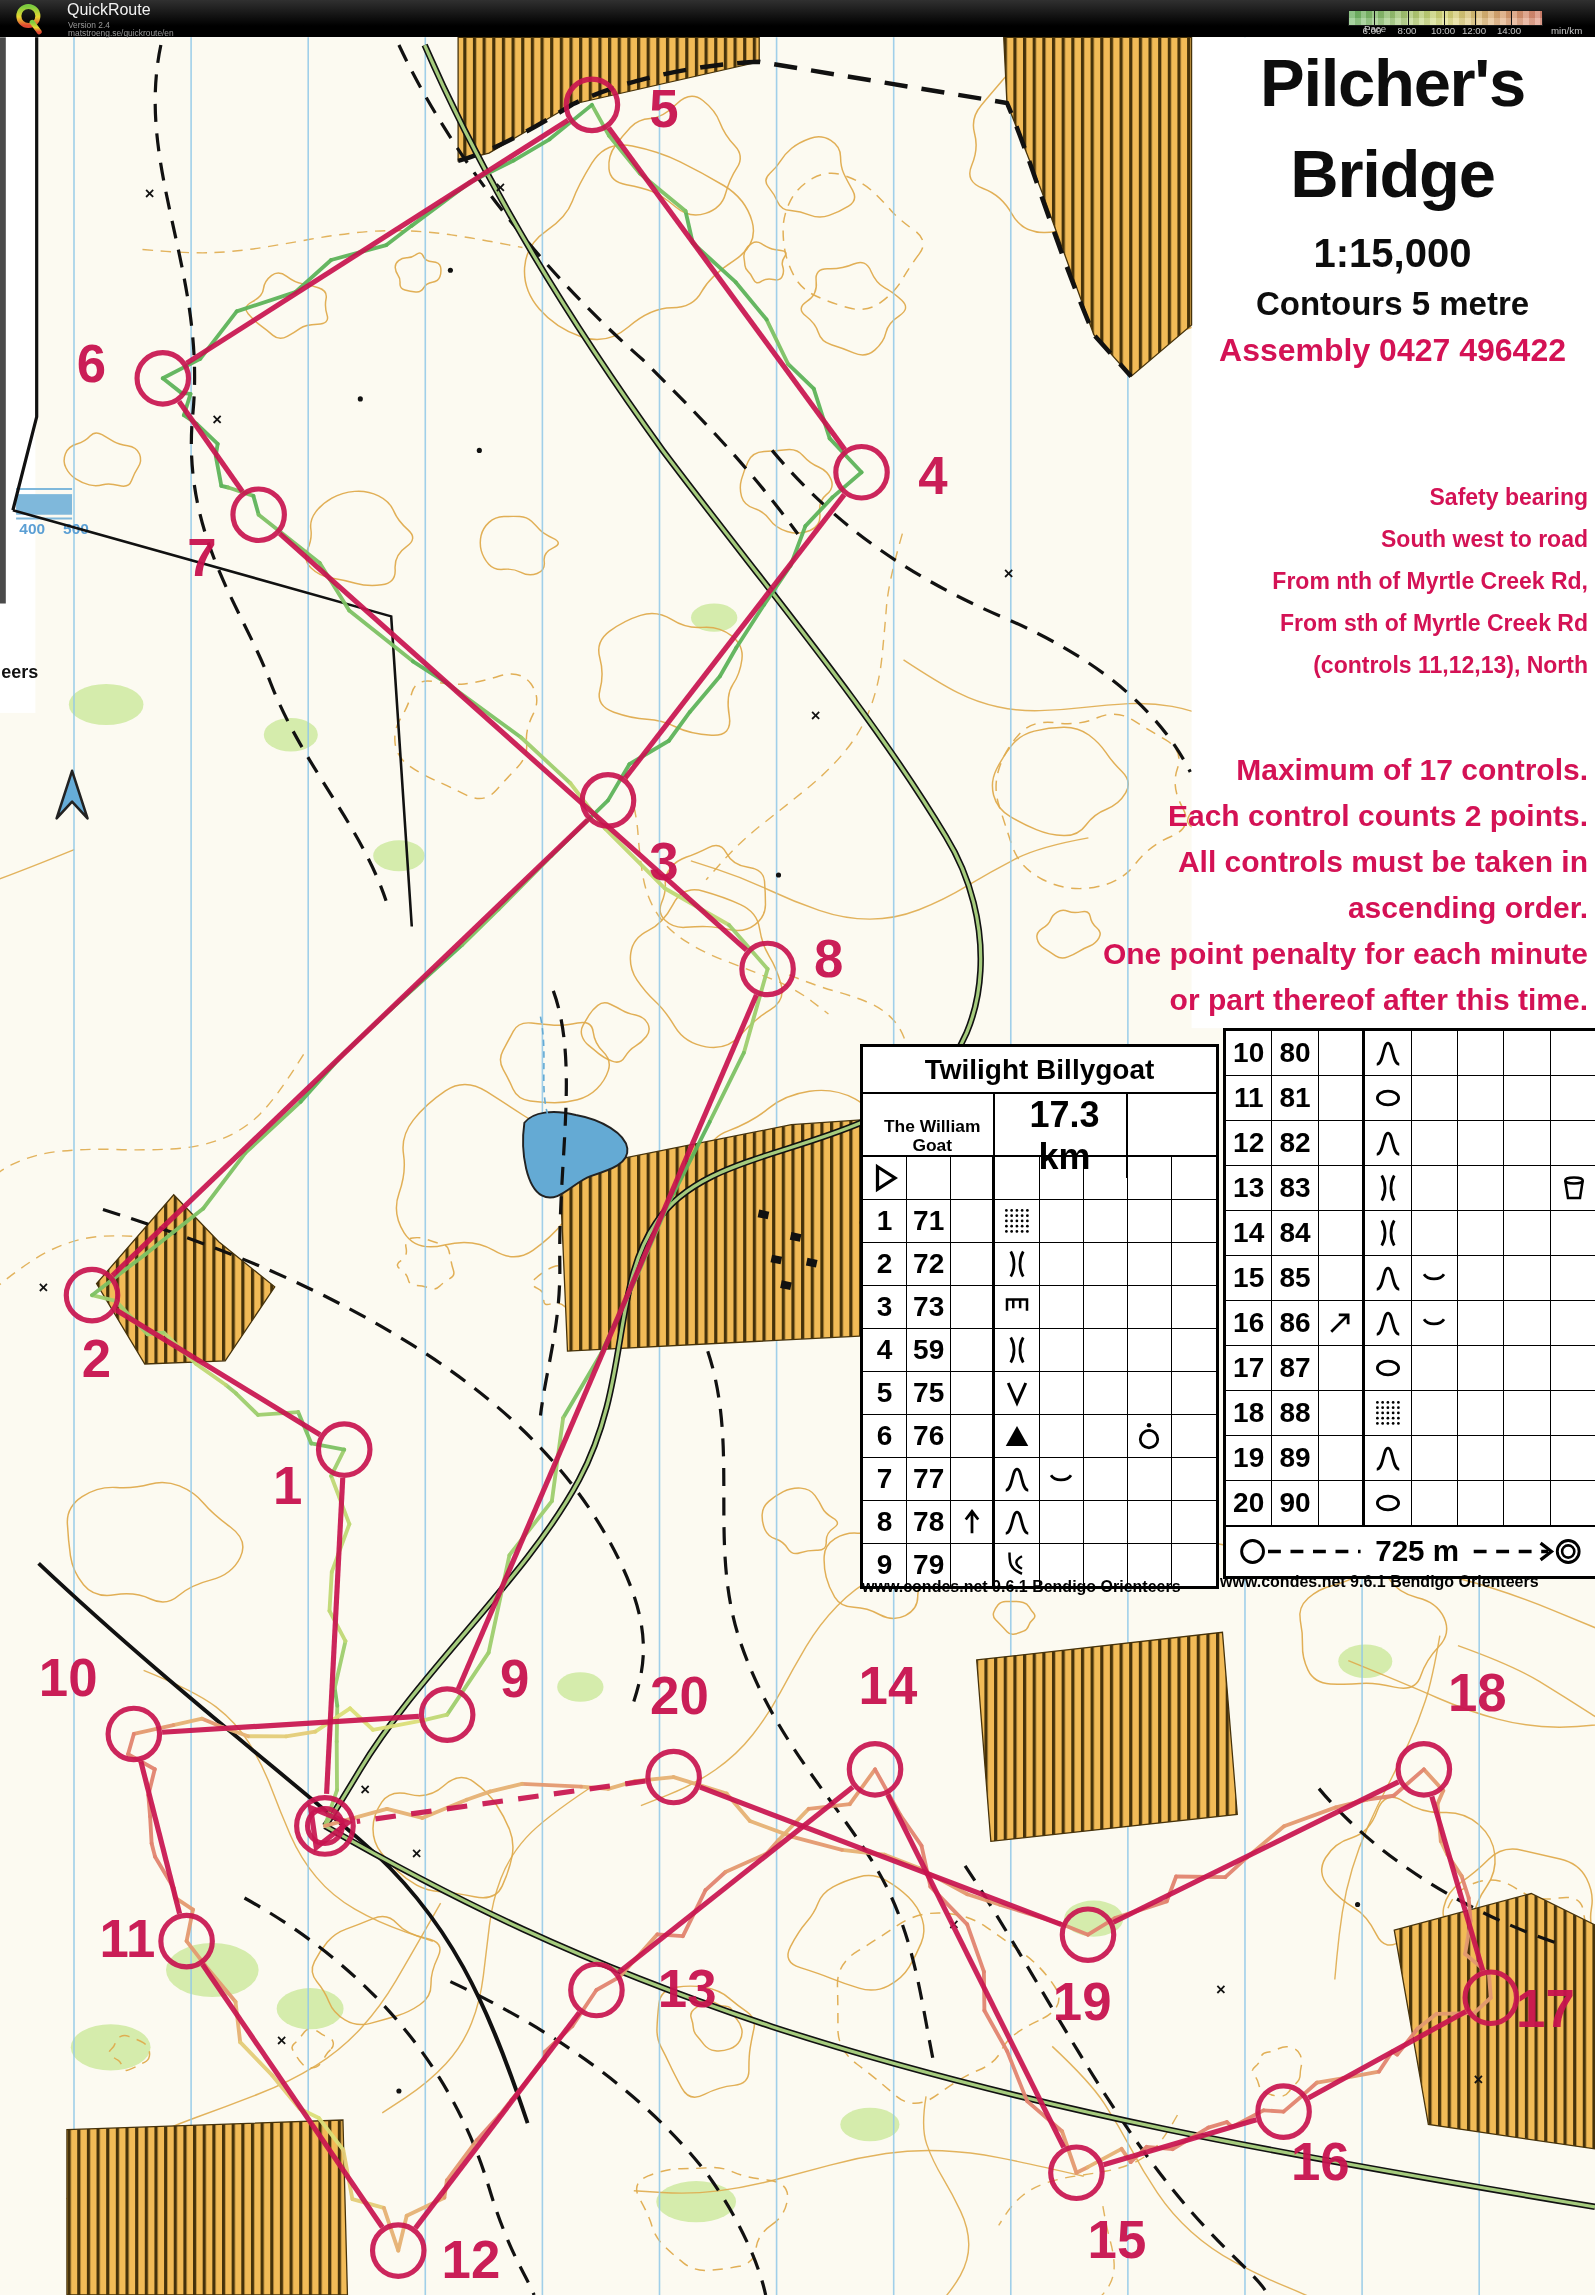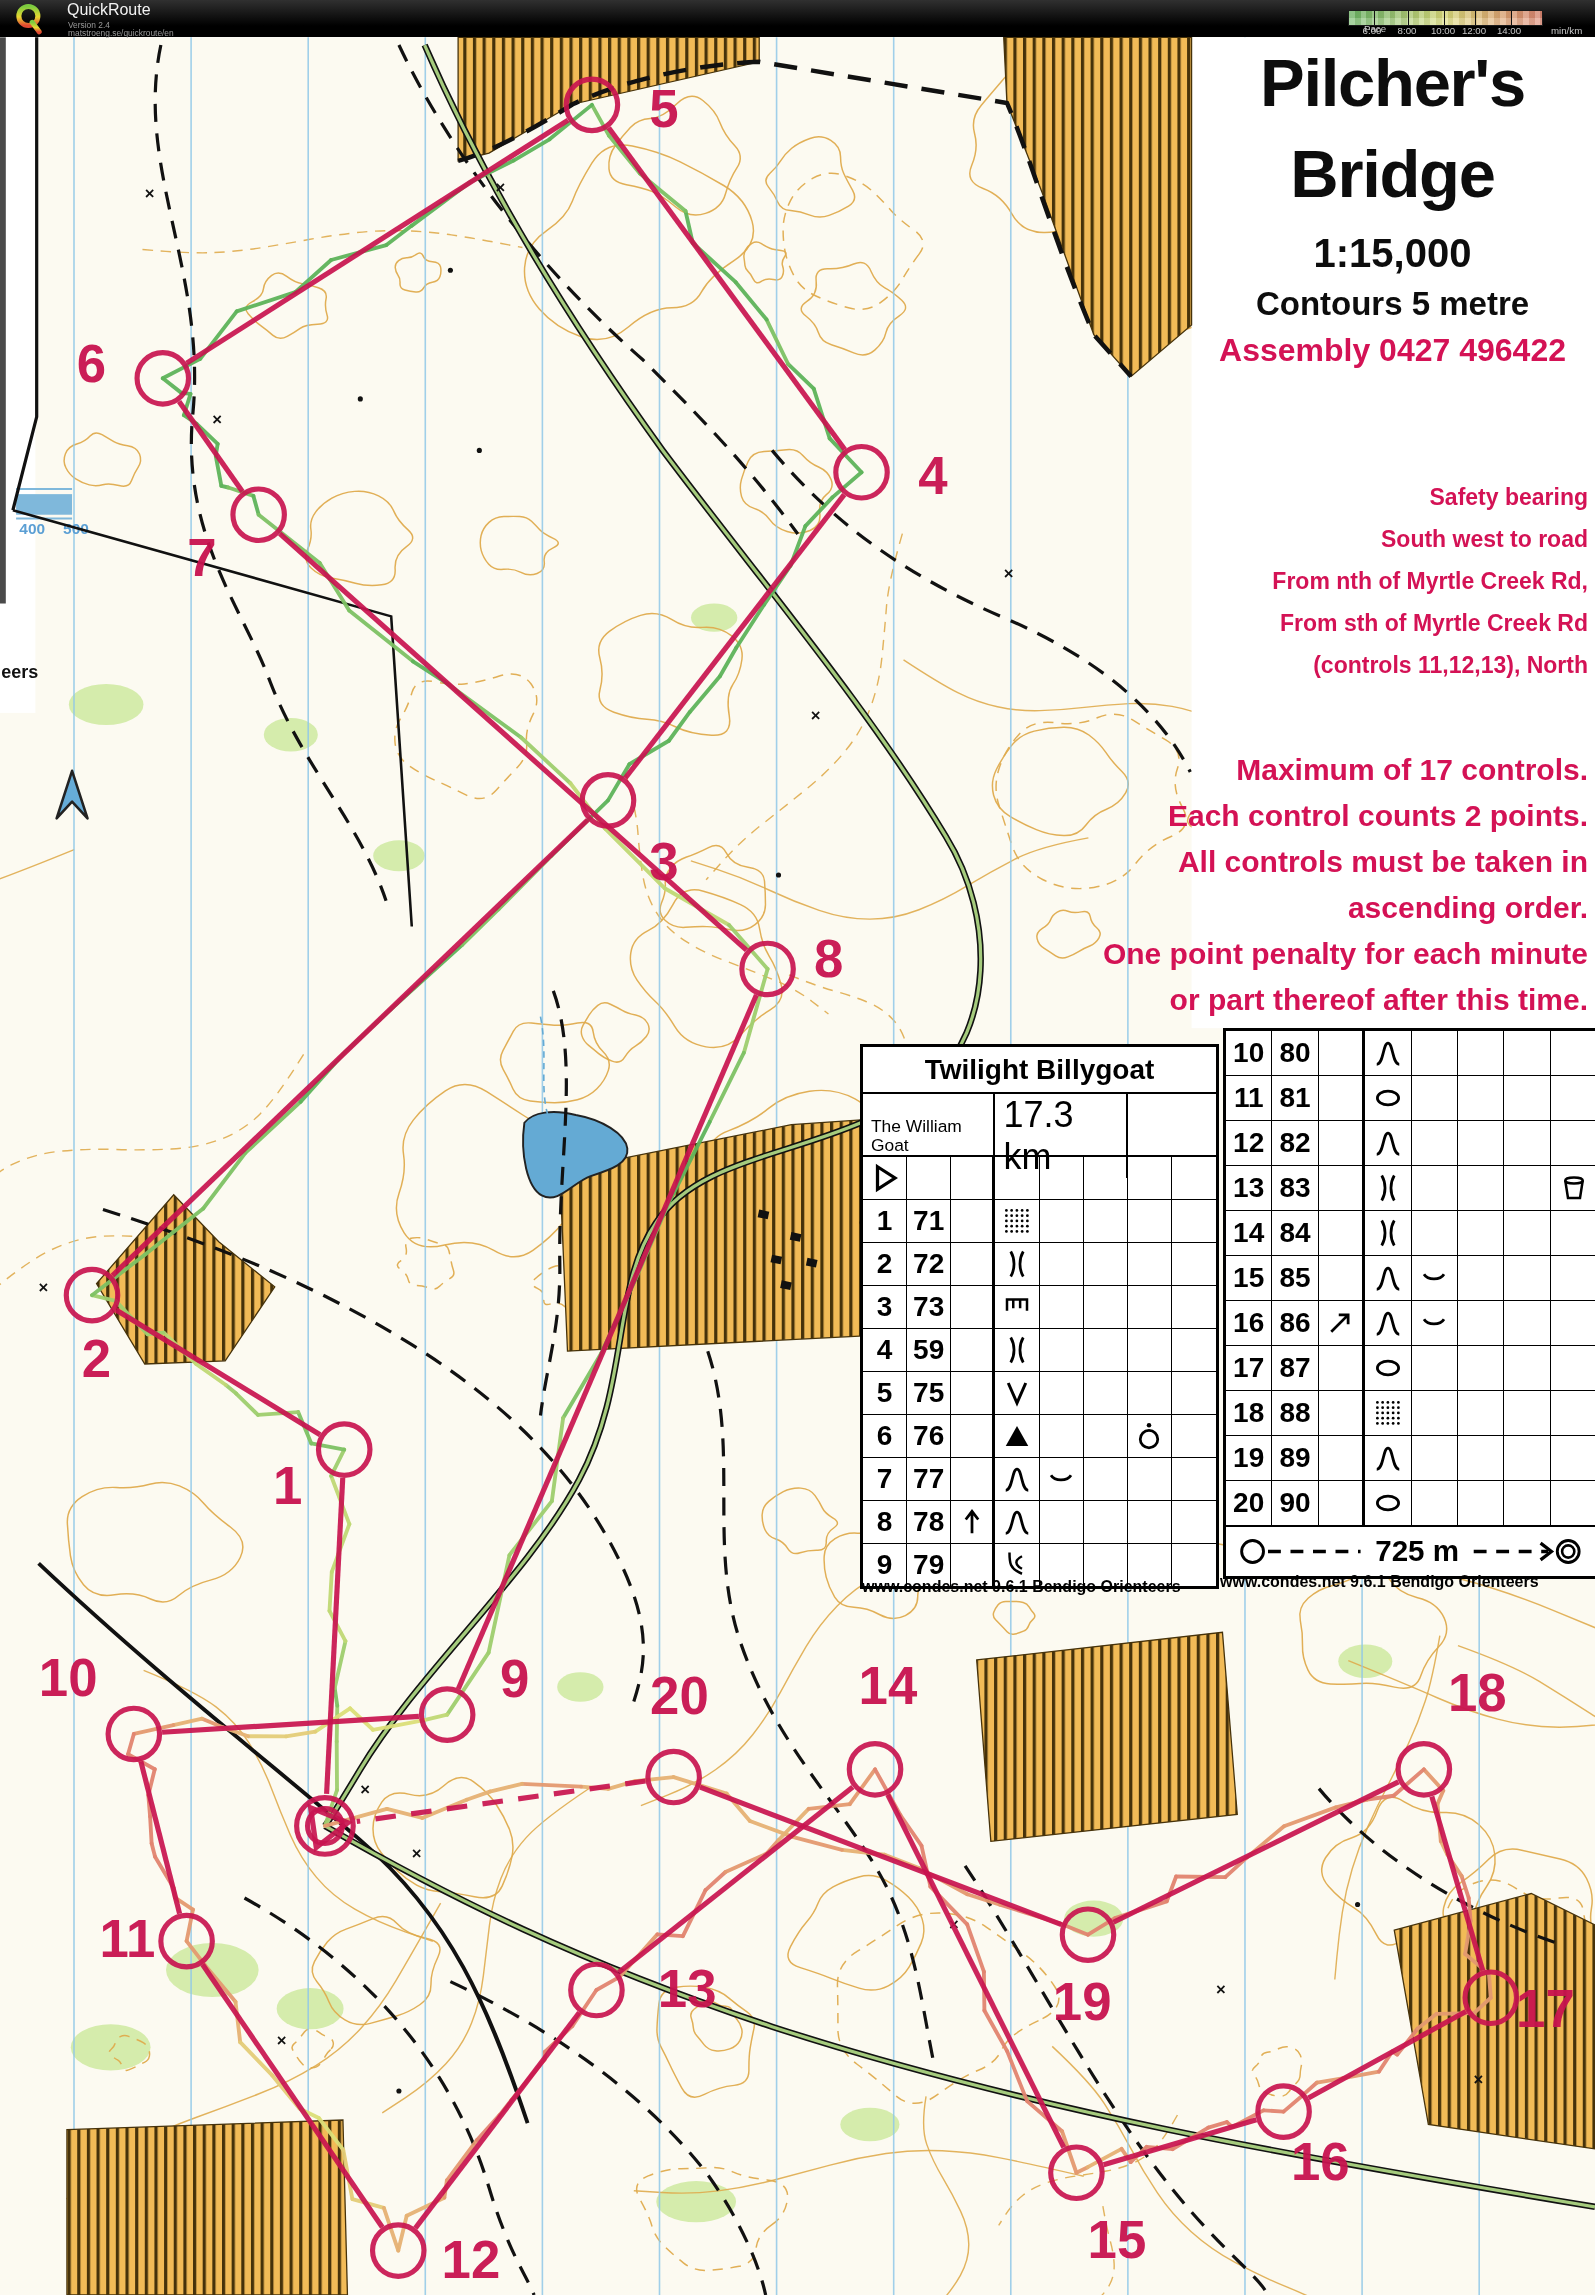--- a/index.html
+++ b/index.html
@@ -33,22 +33,22 @@
   .red-block{width:100%;text-align:right;font-weight:bold;}
   #safety-block{position:absolute;left:1065px;top:476px;width:523px;font-size:23px;line-height:42px;z-index:10;}
   #rules-block{position:absolute;left:1065px;top:747px;width:523px;font-size:30px;line-height:46px;z-index:10;}
   
   .ctab{position:absolute;background:#fff;border:3.2px solid #000;z-index:12;}
   #table-left{left:860px;top:1044px;width:353px;}
   #table-right{left:1223px;top:1028px;width:371px;}
   .ctab-title{height:45px;border-bottom:2.6px solid #000;display:flex;align-items:center;
               justify-content:center;font-size:28px;font-weight:bold;}
   .ctab-sub{display:grid;grid-template-columns:3fr 3fr 2fr;height:61px;border-bottom:2.6px solid #000;}
-  .ctab-sub>div{display:flex;align-items:center;justify-content:center;text-align:left;
-                border-right:2.6px solid #000;font-weight:normal;margin-left:8px;}
+  .ctab-sub>div{display:flex;align-items:center;justify-content:center;text-align:center;
+                border-right:2.6px solid #000;font-weight:bold;margin-left:8px;}
   .ctab-sub>div:last-child{border-right:none;}
   .sub-class{font-size:17.4px;line-height:19.3px;}
   .sub-len{font-size:36px;}
   .crow{display:grid;grid-template-columns:repeat(8,1fr);border-bottom:1.9px solid #000;}
   .crow:last-child{border-bottom:none;}
   .ccell{display:flex;align-items:center;justify-content:center;border-right:1.9px solid #000;
          font-size:28px;font-weight:bold;overflow:hidden;}
   .ccell:nth-child(3){border-right:3.2px solid #000;}
   .ccell:last-child{border-right:none;}
   .finish-row{border-top:2.6px solid #000;display:flex;align-items:center;justify-content:center;}

